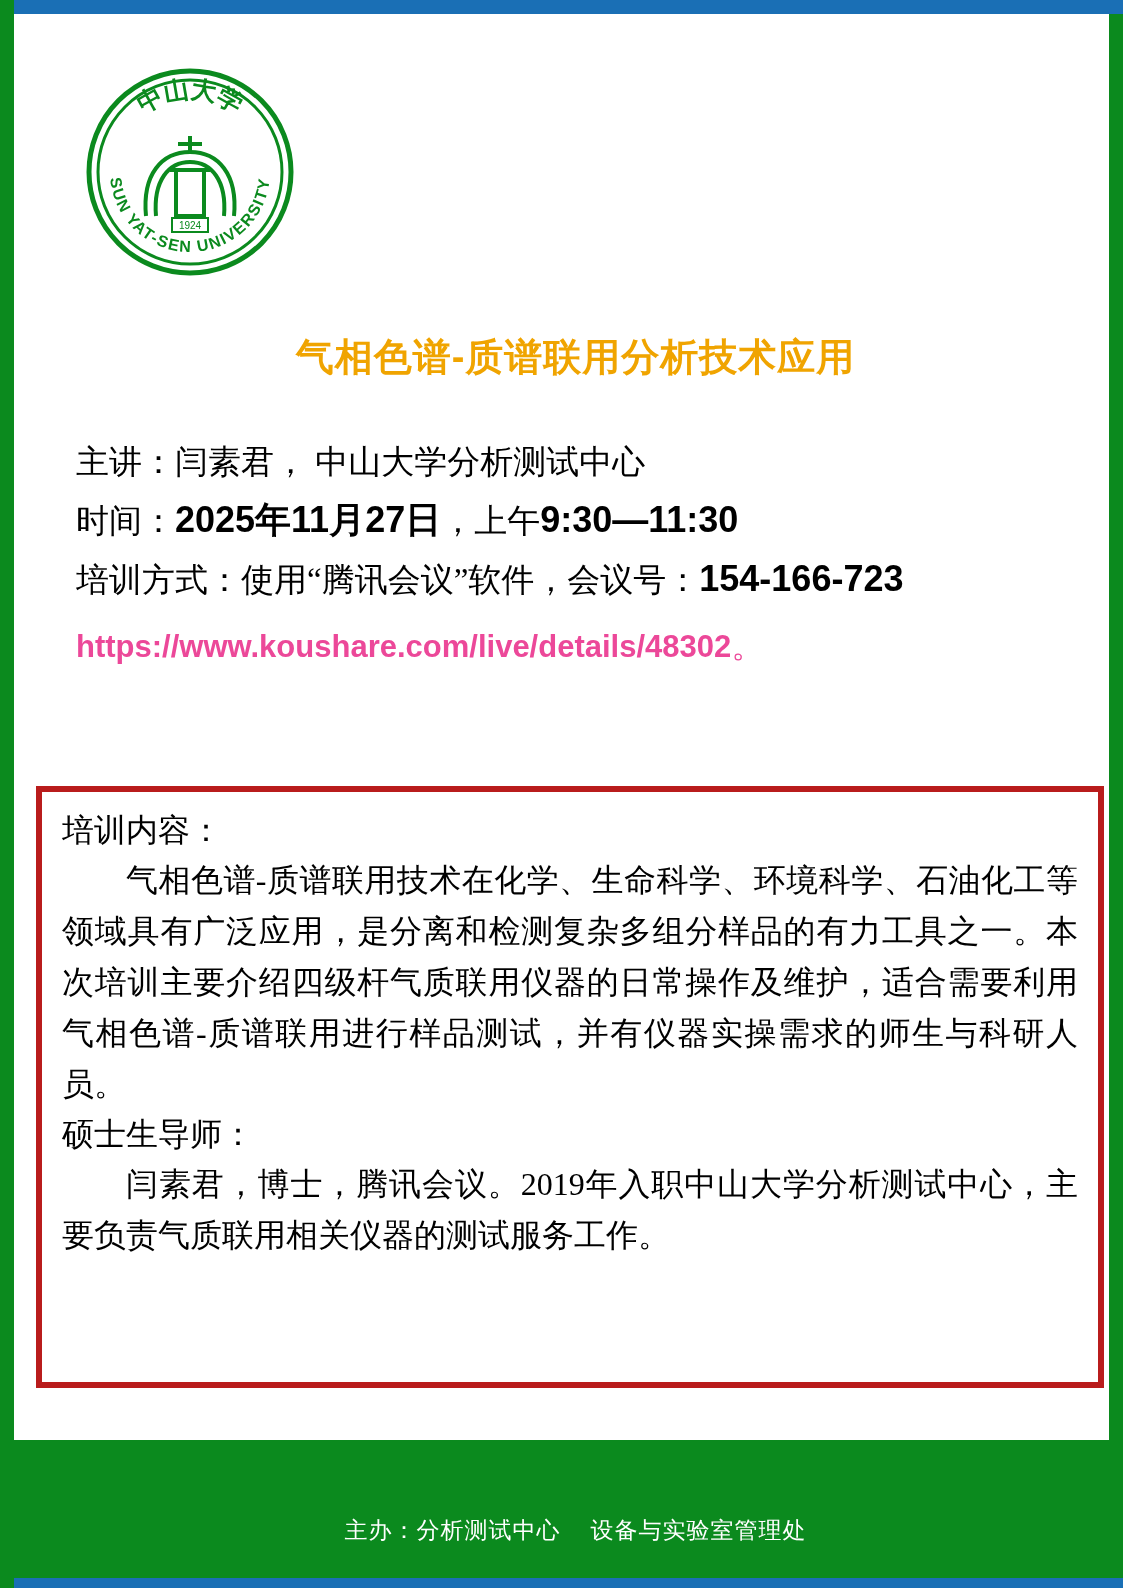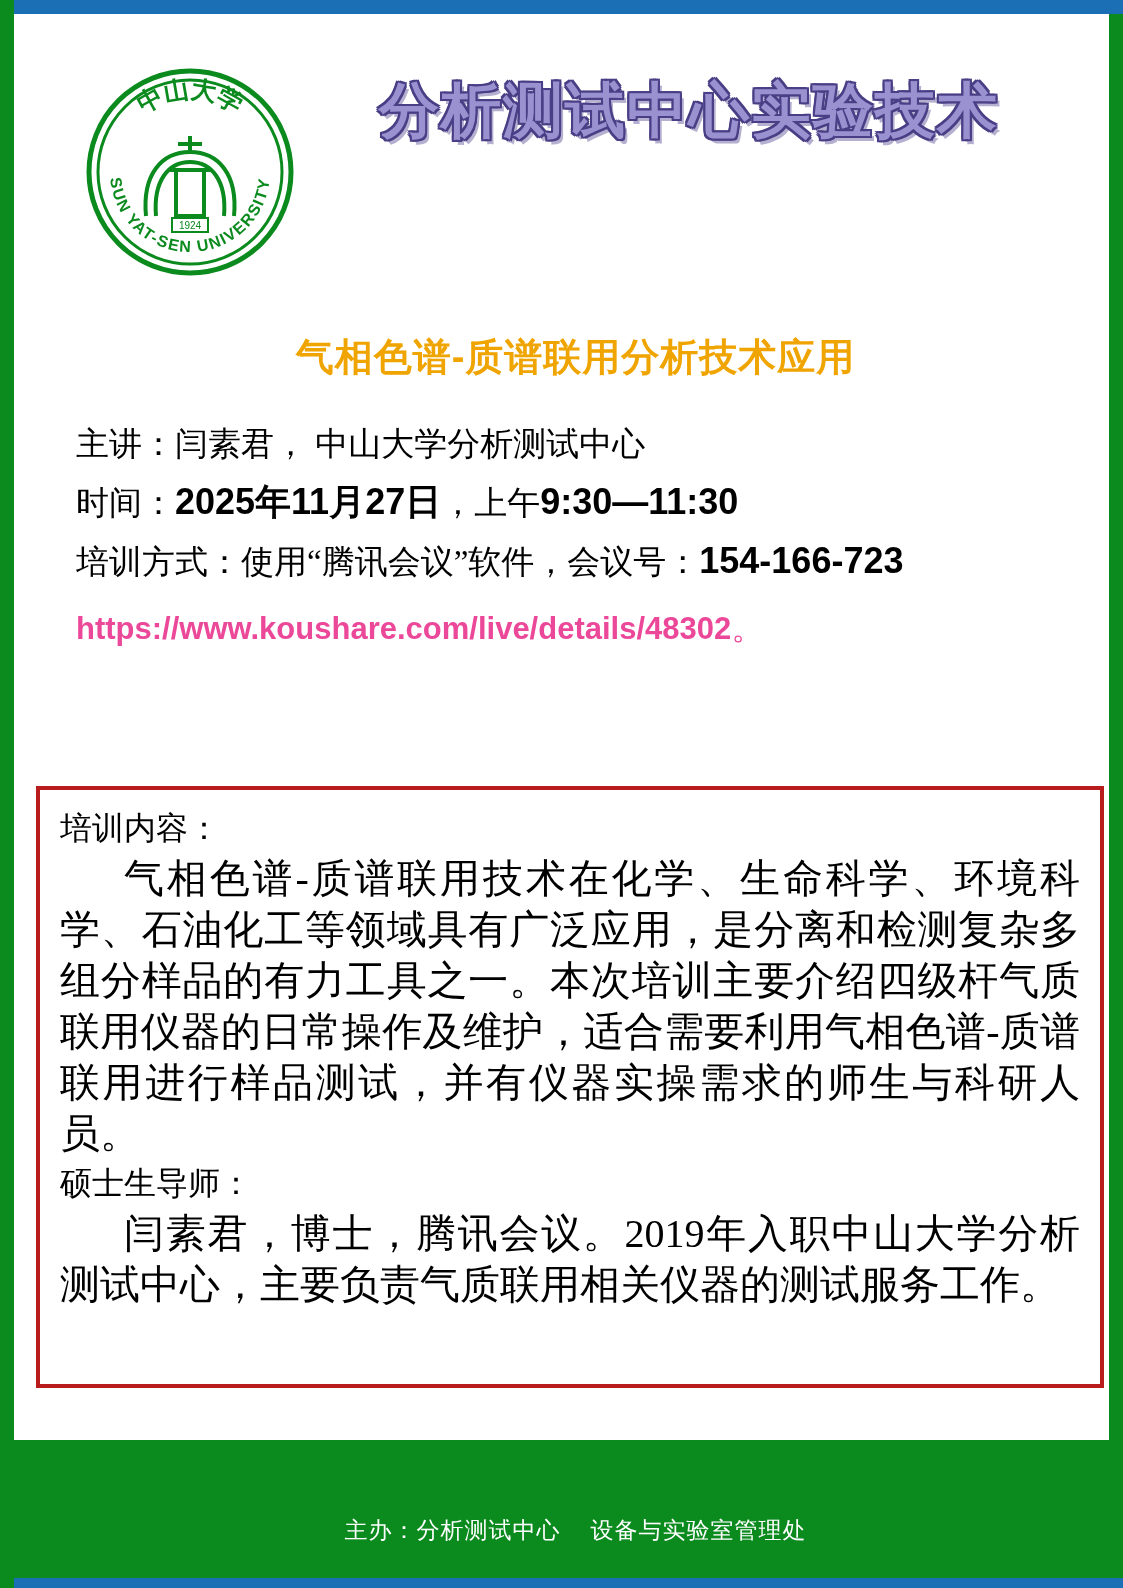--- a/index.html
+++ b/index.html
@@ -109,21 +109,21 @@
     font-family: "Liberation Sans", "DejaVu Sans", sans-serif;
     font-weight: bold;
     font-size: 38px;
     color: #f0a400;
     letter-spacing: 1px;
   }
 
   
   .info {
     position: absolute;
-    top: 416px;
+    top: 434px;
     left: 62px;
     width: 1000px;
   }
   .info-line {
     font-size: 33px;
     line-height: 57px;
     color: #000000;
     white-space: nowrap;
   }
   .info-line .b {
@@ -147,31 +147,31 @@
     font-size: 33px;
   }
 
   
   .content-box {
     position: absolute;
     top: 786px;
     left: 22px;
     width: 1068px;
     height: 602px;
-    border: 4px solid #b91c1c;
+    border: 6px solid #b91c1c;
     box-sizing: border-box;
     padding: 14px 20px 4px 20px;
   }
   .content-heading {
     font-size: 32px;
     line-height: 49px;
     color: #000000;
   }
   .content-para {
-    font-size: 40px;
+    font-size: 32px;
     line-height: 51px;
     color: #000000;
     text-align: justify;
     text-indent: 64px;
   }
 </style>
 </head>
 <body>
 
 <div class="page">
@@ -199,21 +199,20 @@
           <rect x="92" y="104" width="28" height="46"></rect>
           <path d="M 86 104 L 126 104"></path>
           <path d="M 106 70 L 106 86"></path>
           <path d="M 94 78 L 118 78"></path>
         </g>
         <rect x="88" y="152" width="36" height="14" fill="none" stroke="#0b8a1e" stroke-width="2"></rect>
         <text x="106" y="163" text-anchor="middle" font-family="Liberation Sans, DejaVu Sans, sans-serif" font-size="10" fill="#0b8a1e">1924</text>
       </svg>
     </div>
     <div class="title-block">
-      <div class="title-line">分析测试中心实验技术</div>
     </div>
   </div>
 
   <div class="subtitle">气相色谱-质谱联用分析技术应用</div>
 
   <div class="info">
     <div class="info-line">
       <span>主讲：</span><span>闫素君， 中山大学分析测试中心</span>
     </div>
     <div class="info-line">

